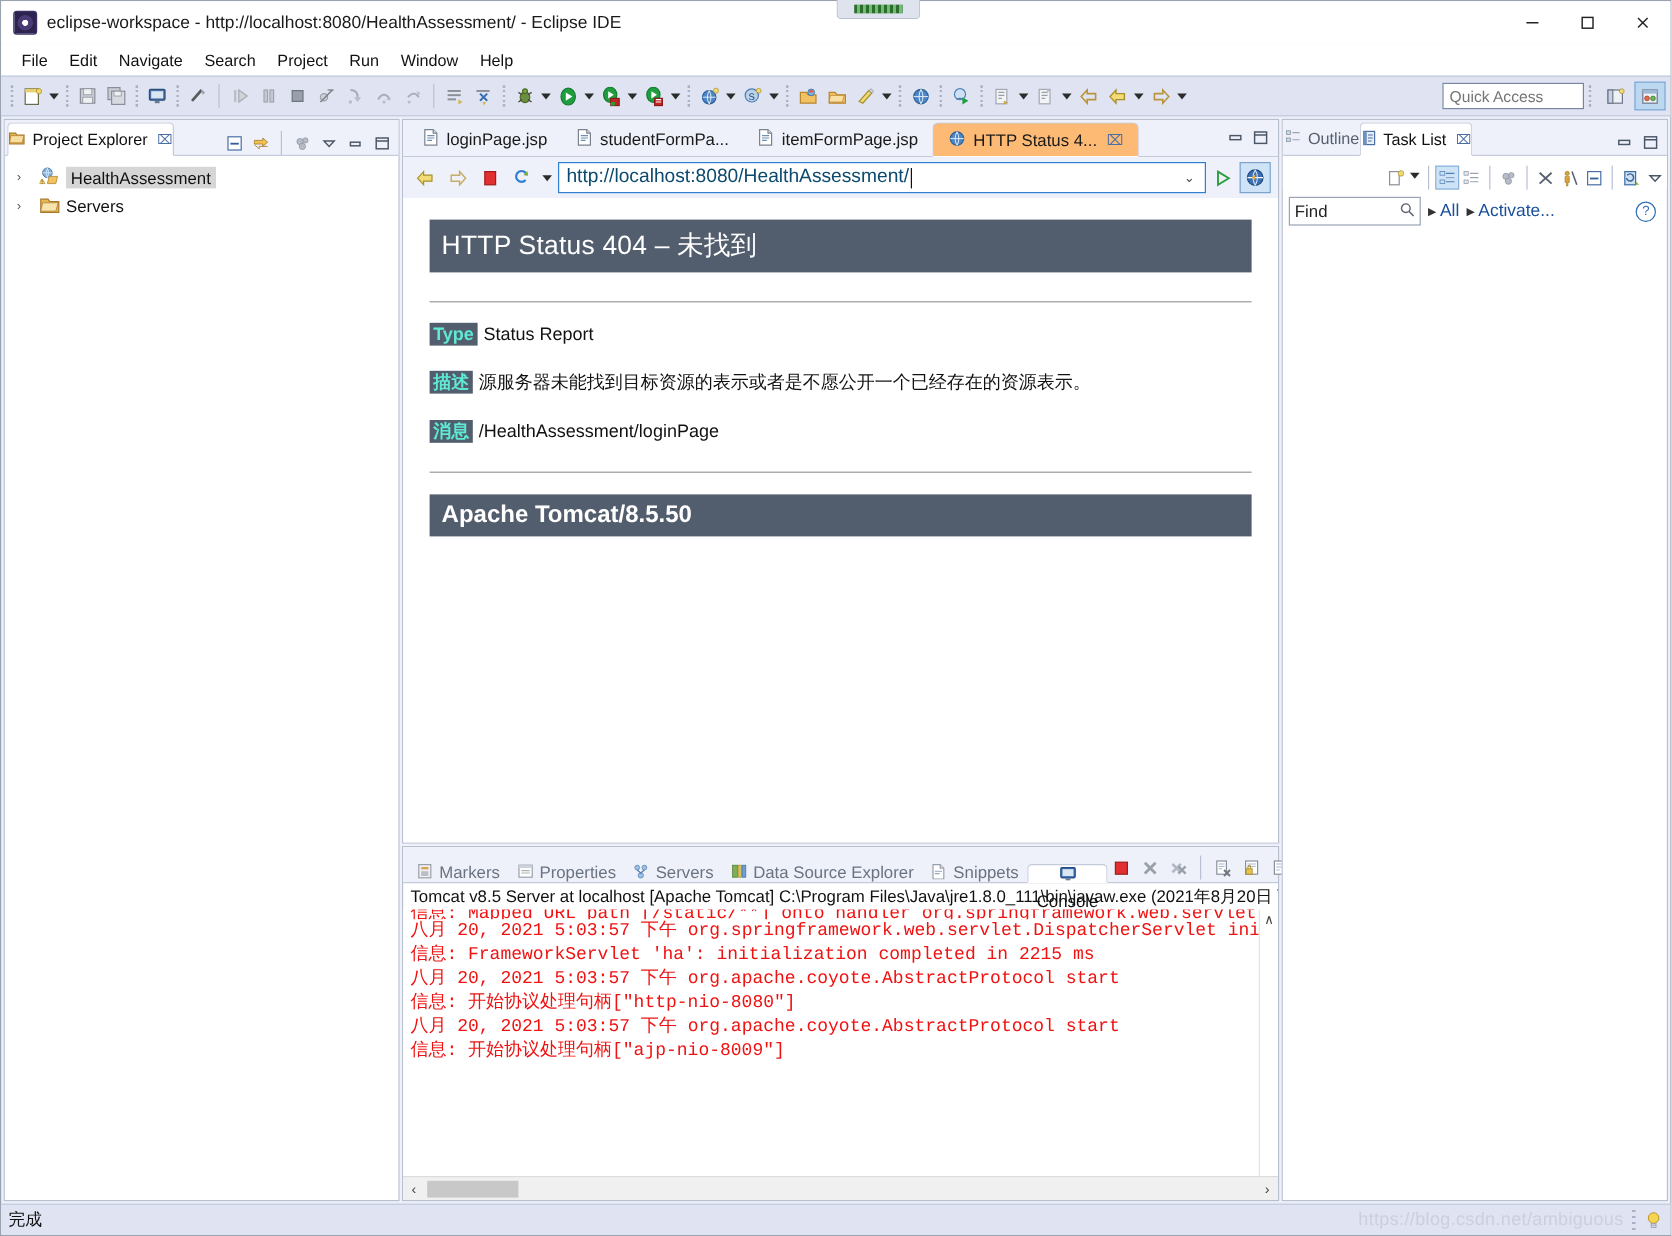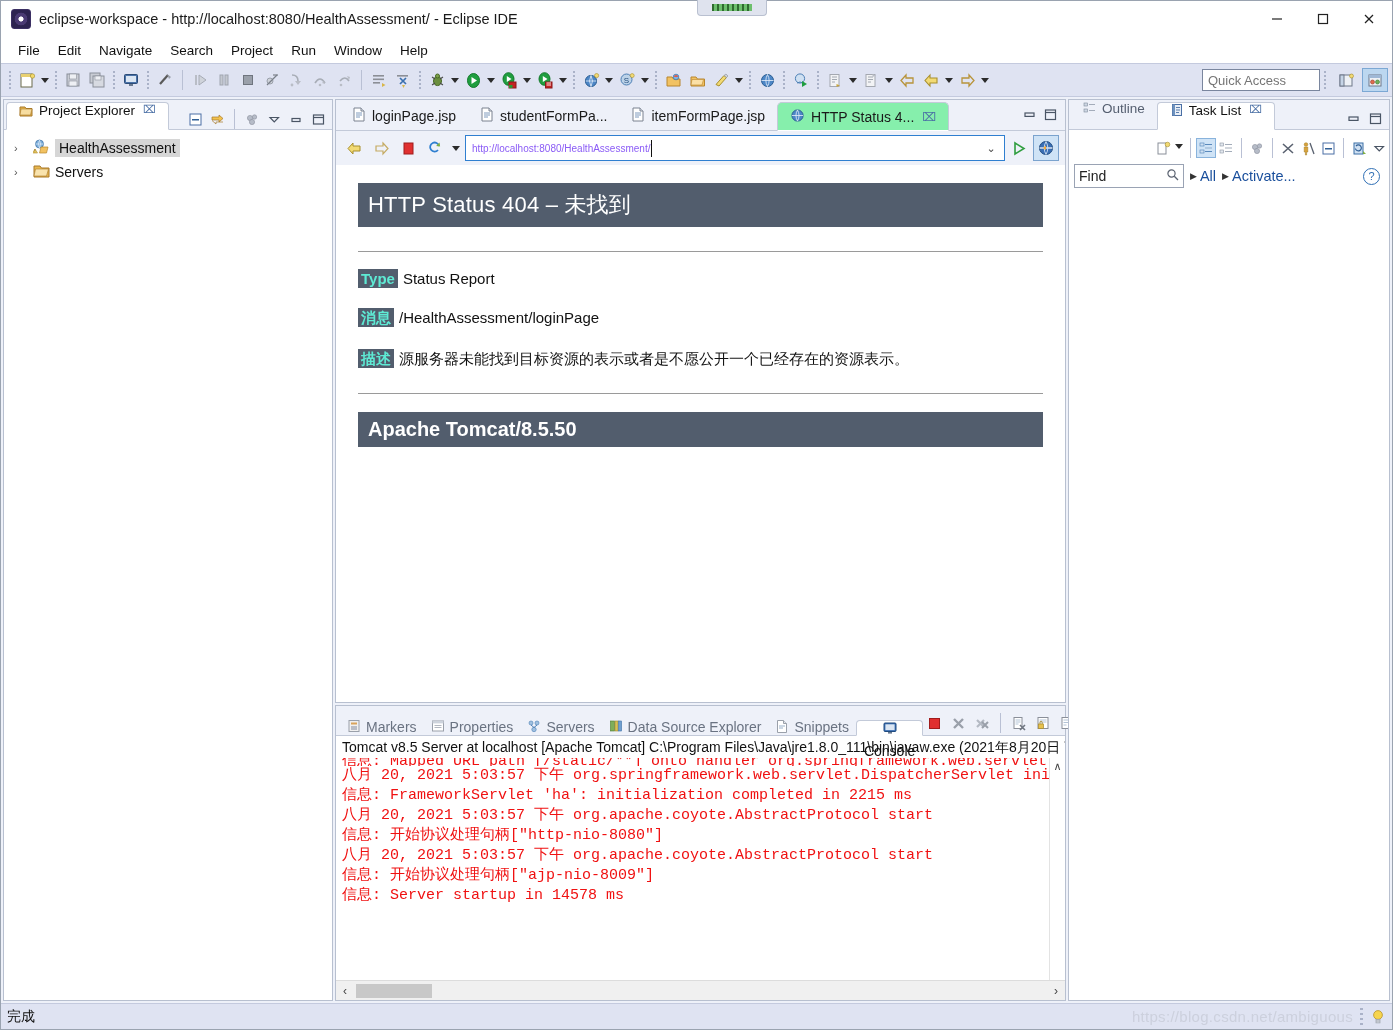--- a/index.html
+++ b/index.html
@@ -58,50 +58,50 @@
 
   
   .body { flex: 1 1 auto; display: flex; min-height: 0; padding: 2px; gap: 2px; }
   .col-left { width: 330px; flex: 0 0 330px; display: flex; flex-direction: column; }
   .col-mid { flex: 1 1 auto; display: flex; flex-direction: column; min-width: 0; gap: 2px; }
   .col-right { width: 322px; flex: 0 0 322px; display: flex; flex-direction: column; }
 
   .panel { background: #fff; border: 1px solid #b8c0d0; display: flex; flex-direction: column; min-height: 0; }
   .vtabs { height: 30px; display: flex; align-items: flex-end; background: #eef1f9;
            border-bottom: 1px solid #c3cad9; flex: 0 0 30px; padding-left: 2px; }
-  .vtab { display: flex; align-items: flex-start; gap: 5px; height: 28px; padding: 0 12px;
+  .vtab { display: flex; align-items: center; gap: 5px; height: 28px; padding: 0 0;
           font-size: 13.5px; color: #555f70; border-radius: 4px 4px 0 0; white-space: nowrap; }
   .vtab.active { background: #ffffff; color: #111; border: 1px solid #c3cad9; border-bottom: 1px solid #fff;
                  margin-bottom: -1px; font-weight: normal; }
   .vtab .xmark { font-size: 11px; color: #4a6fa5; margin-left: 3px; }
   .vtools { margin-left: auto; display: flex; align-items: center; padding-right: 4px; gap: 2px; }
   .vtool { width: 20px; height: 20px; display: flex; align-items: center; justify-content: center; }
   .vtool.sel { background: #cfe3f6; border: 1px solid #89b3dc; }
 
   .tree { padding: 6px 0 0 4px; font-size: 14px; }
   .trow { display: flex; align-items: center; height: 24px; padding-left: 6px; gap: 5px; }
   .trow .arrow { width: 14px; color: #555; font-size: 11px; }
   .trow.sel .lbl { background: #d6d6d6; padding: 1px 4px; }
   .trow .lbl { color: #111; }
 
   
   .etabs { height: 31px; display: flex; align-items: flex-end; background: #eef1f9;
            border-bottom: 1px solid #c3cad9; flex: 0 0 31px; padding-left: 4px; }
   .etab { display: flex; align-items: center; gap: 6px; height: 29px; padding: 0 12px;
           font-size: 14px; color: #1a1a1a; white-space: nowrap; border-radius: 5px 5px 0 0; }
-  .etab.active { background: #86efac; border: 1px solid #c3cad9; border-bottom: 1px solid #fff;
+  .etab.active { background: #fdba74; border: 1px solid #c3cad9; border-bottom: 1px solid #fff;
                  margin-bottom: -1px; }
   .etab .xmark { color: #4a6fa5; font-size: 12px; margin-left: 2px; }
   .etools { margin-left: auto; display: flex; gap: 6px; padding: 0 7px 5px 0; align-items: flex-end; }
 
   .browserbar { height: 34px; display: flex; align-items: center; gap: 3px;
                 padding: 0 6px; background: #eef1f9; flex: 0 0 34px; }
   .urlbox { flex: 1 1 auto; height: 26px; border: 1px solid #2f7fd0; background: #fff;
             display: flex; align-items: center; padding: 0 4px 0 6px; }
-  .urltext { font-size: 10px; color: #8b5cf6; white-space: nowrap; }
+  .urltext { font-size: 16px; color: #0c4a6e; white-space: nowrap; }
   .urlcaret { width: 1px; height: 17px; background: #111; margin-left: 1px; }
   .urlarrow { margin-left: auto; width: 18px; text-align: center; color: #4a4a4a; font-size: 11px; }
   .gobtn { width: 22px; display: flex; align-items: center; justify-content: center; }
   .extbtn { width: 26px; height: 26px; background: #cfe3f6; border: 1px solid #7ba3ce;
             display: flex; align-items: center; justify-content: center; }
 
   .viewport { flex: 1 1 auto; background: #fff; overflow: hidden; padding: 18px 22px; min-height: 0; }
   .t404 { width: 100%; }
   .t404 h1 { margin: 0; background: #525d6d; color: #fff; font-size: 22px; font-weight: normal;
              padding: 7px 10px; letter-spacing: .2px; }
@@ -633,24 +633,24 @@
         </div>
 
         <div class="viewport">
           <div class="t404">
             <h1>HTTP Status 404 – 未找到</h1>
             <hr>
             <p>
               <span class="k">Type</span><span>Status Report</span>
             </p>
             <p>
-              <span class="k">消息</span><span>/HealthAssessment/loginPage</span>
+              <span class="k">描述</span><span>源服务器未能找到目标资源的表示或者是不愿公开一个已经存在的资源表示。</span>
             </p>
             <p>
-              <span class="k">描述</span><span>源服务器未能找到目标资源的表示或者是不愿公开一个已经存在的资源表示。</span>
+              <span class="k">消息</span><span>/HealthAssessment/loginPage</span>
             </p>
             <hr>
             <div class="foot">Apache Tomcat/8.5.50</div>
           </div>
         </div>
       </div>
 
       <div class="console-panel">
         <div class="ctabs">
           <div class="ctab">
@@ -812,21 +812,20 @@
 
         <div class="clog">
           <div class="clog-text">
             <div class="line clip">信息: Mapped URL path [/static/**] onto handler  org.springframework.web.servlet.resource.ResourceHttpRequestHandle</div>
             <div class="line">八月 20, 2021 5:03:57 下午 org.springframework.web.servlet.DispatcherServlet initServletBean</div>
             <div class="line">信息: FrameworkServlet 'ha': initialization completed in 2215 ms</div>
             <div class="line">八月 20, 2021 5:03:57 下午 org.apache.coyote.AbstractProtocol start</div>
             <div class="line">信息: 开始协议处理句柄["http-nio-8080"]</div>
             <div class="line">八月 20, 2021 5:03:57 下午 org.apache.coyote.AbstractProtocol start</div>
             <div class="line">信息: 开始协议处理句柄["ajp-nio-8009"]</div>
-            <div class="line">信息: Server startup in 14578 ms</div>
           </div>
           <div class="vscroll">
             <span class="arw">∧</span>
           </div>
         </div>
 
         <div class="hscroll">
           <span class="arw">‹</span>
           <span class="thumb"></span>
           <span class="spacer"></span>

